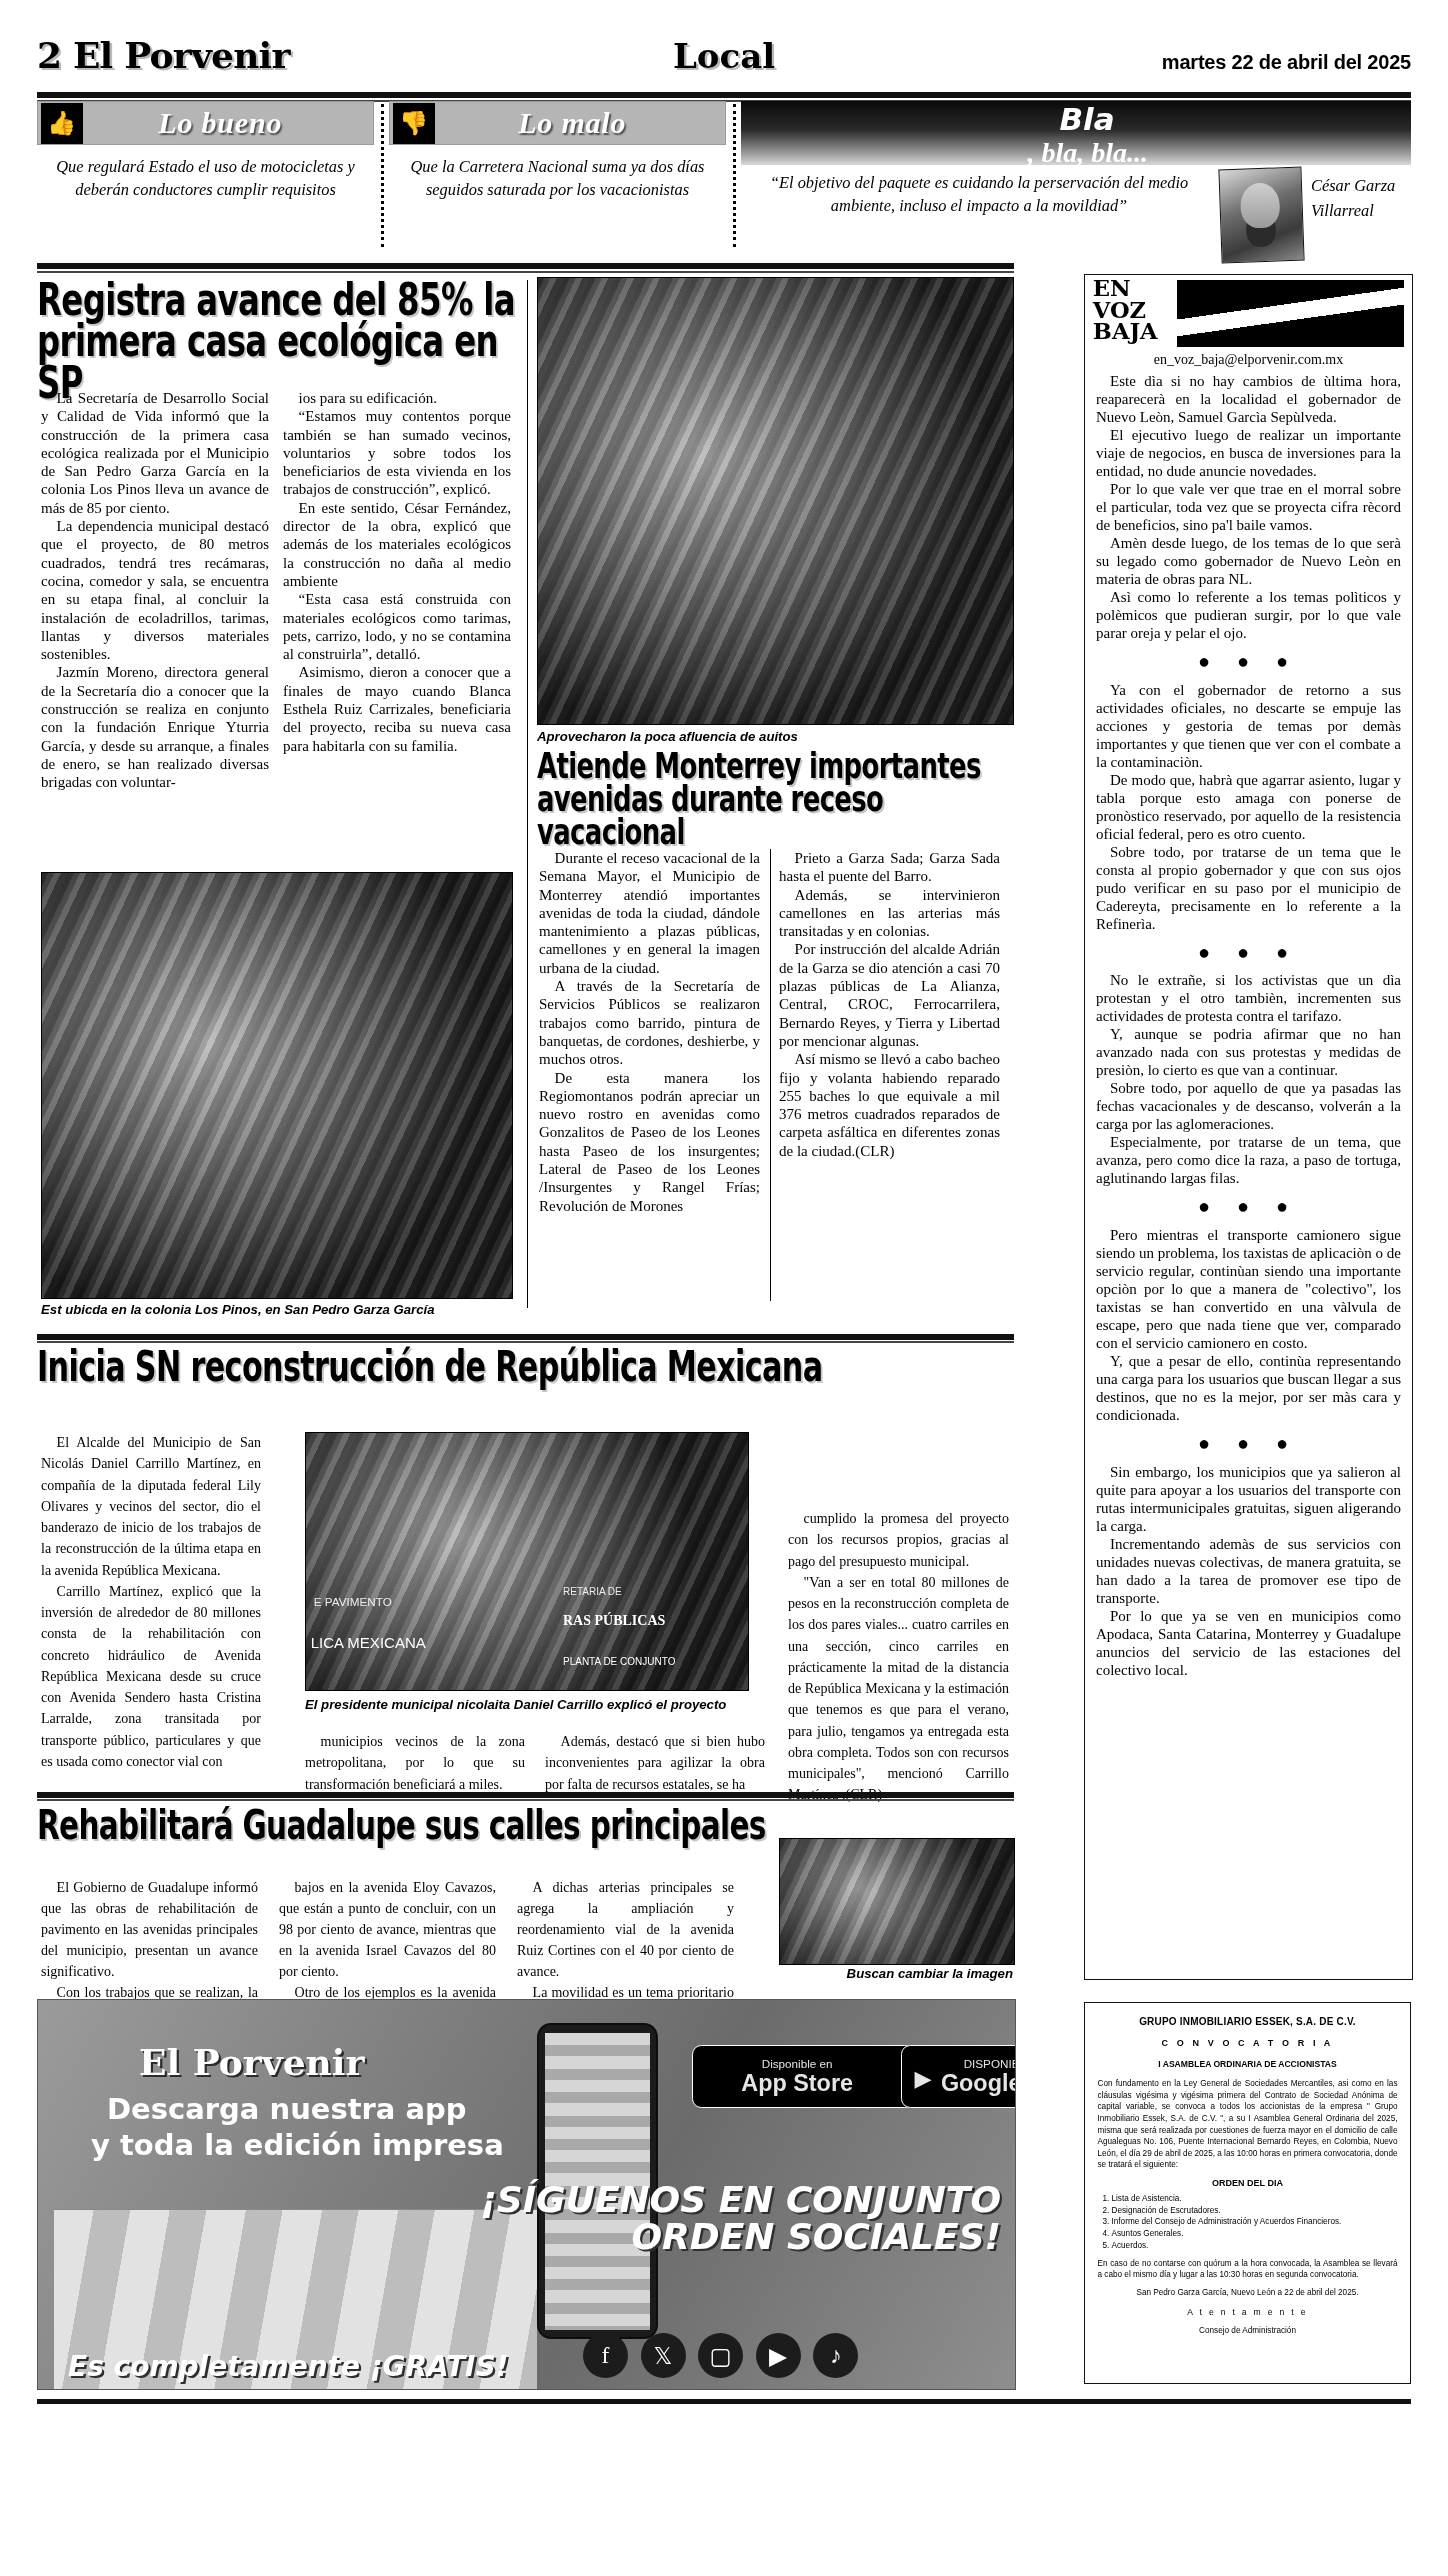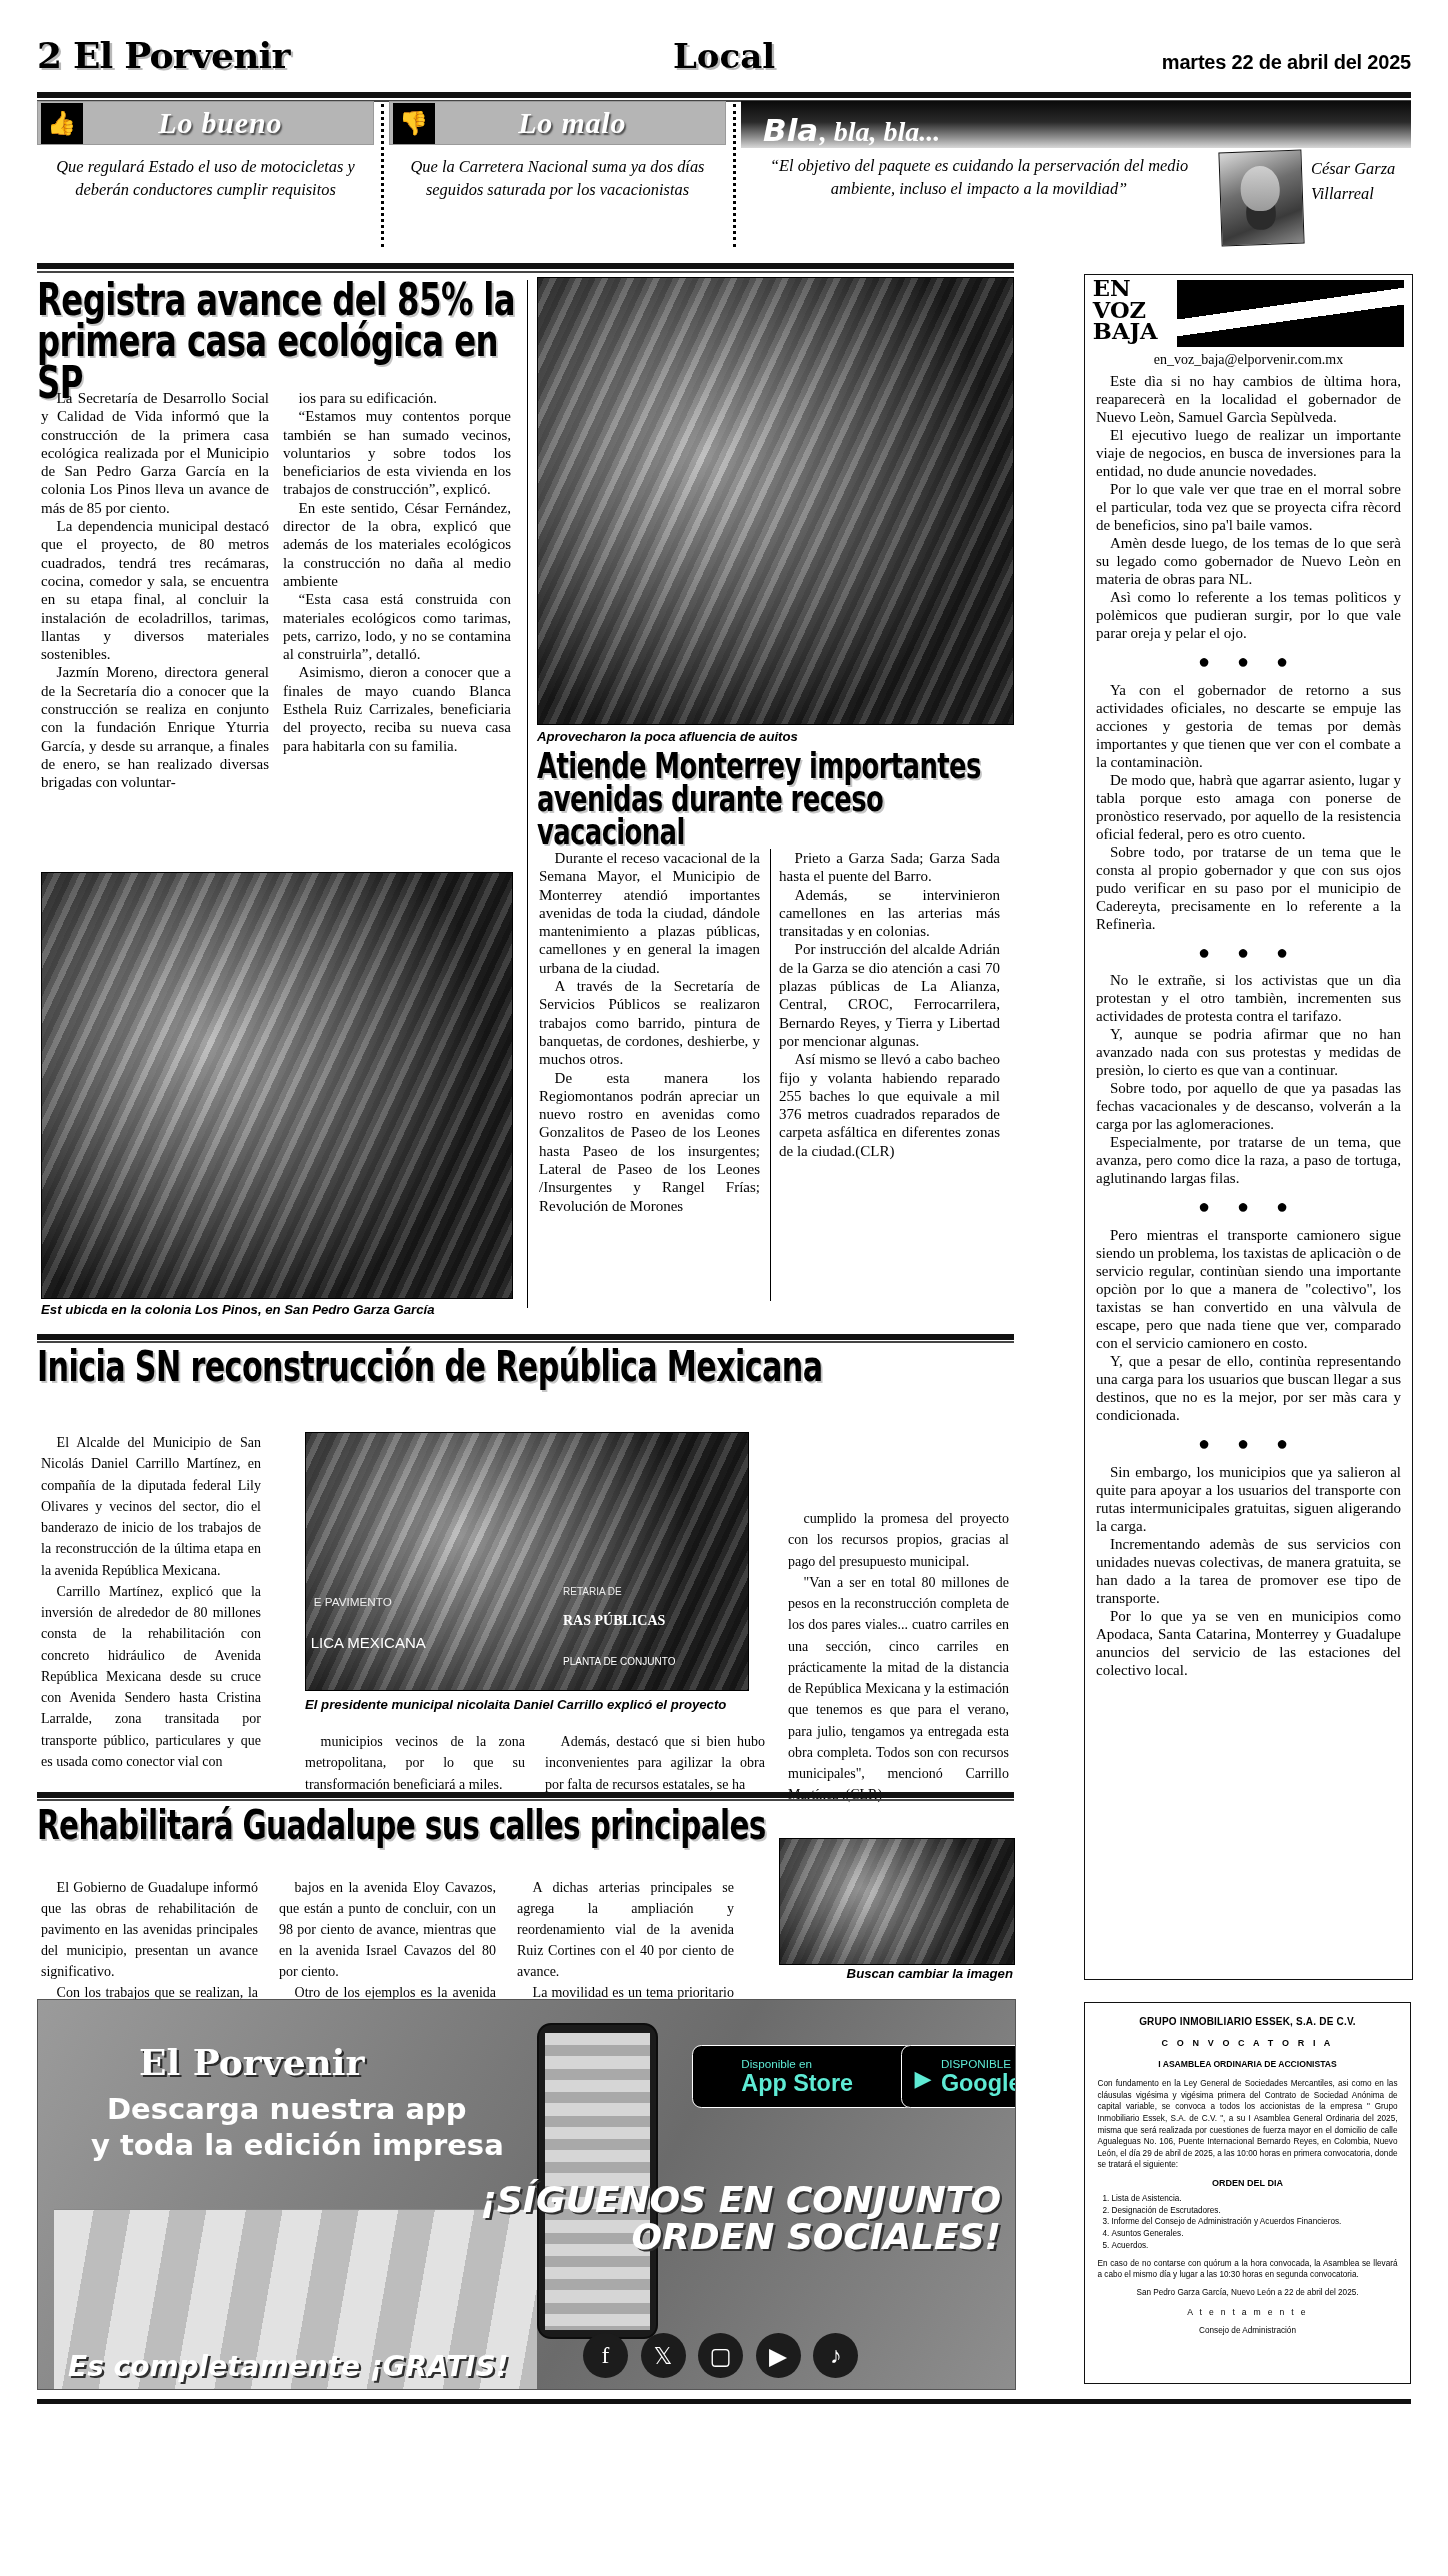--- a/index.html
+++ b/index.html
@@ -23,21 +23,21 @@
   .bcol.c2{left:352px;width:337px;}
   .bcol.c3{left:704px;width:670px;}
   .vdot{position:absolute;top:3.1px;height:143px;width:0;border-left:3.9px dotted #000;}
   .vdot.d1{left:344px;}
   .vdot.d2{left:696px;}
   .bhead{position:relative;height:42px;background:#b5b5b5;border:0.8px solid #9a9a9a;display:flex;align-items:center;}
   .bhead .thumb{width:42px;height:41px;background:#000;color:#fff;display:flex;align-items:center;justify-content:center;font-size:23.4px;margin-left:3.1px;}
   .bhead .btitle{flex:1;text-align:center;font-family:"Liberation Serif",serif;font-style:italic;font-weight:bold;font-size:30px;color:#fff;
                  text-shadow:1.6px 1.6px 1.6px #4a4a4a;padding-right:15.6px;letter-spacing:0.8px;}
   .btext{margin-top:11px;text-align:center;font-family:"Liberation Serif",serif;font-style:italic;font-size:16.4px;line-height:1.38;padding:0 9.3px;}
-  .blaHead{height:47px;background:linear-gradient(180deg,#0a0a0a 0%,#2a2a2a 45%,#8f8f8f 78%,#d8d8d8 100%);display:flex;align-items:flex-end;padding-left:22px;}
+  .blaHead{height:64px;background:linear-gradient(180deg,#0a0a0a 0%,#2a2a2a 45%,#8f8f8f 78%,#d8d8d8 100%);display:flex;align-items:center;padding-left:22px;flex-direction:column;}
   .blaHead .b1{font-family:"DejaVu Sans",sans-serif;font-weight:bold;font-style:italic;font-size:31px;color:#fff;}
   .blaHead .b2{font-family:"Liberation Serif",serif;font-style:italic;font-weight:bold;font-size:28px;color:#fff;margin-left:1.6px;}
   .blaBody{position:relative;height:100px;display:flex;align-items:flex-start;}
   .blaQuote{flex:1;text-align:center;font-family:"Liberation Serif",serif;font-style:italic;font-size:16.4px;line-height:1.42;padding:6.2px 4.7px 0 4.7px;}
   .blaPhoto{width:81px;height:92px;background:linear-gradient(160deg,#d9d9d9,#6e6e6e 40%,#3a3a3a 72%,#8a8a8a);border:1.6px solid #111;
             transform:rotate(-2deg);margin:3.1px 7.8px 0 3.1px;position:relative;}
   .blaPhoto:after{content:"";position:absolute;left:20px;top:14px;width:39px;height:45px;border-radius:50% 50% 45% 45%;
             background:linear-gradient(180deg,#cfcfcf,#9a9a9a);box-shadow:0 23.4px 0 -4.7px #2b2b2b;}
   .blaName{width:100px;font-family:"Liberation Serif",serif;font-style:italic;font-size:16.4px;line-height:1.5;padding-top:9.3px;}
 
@@ -76,21 +76,21 @@
   .legal .ctr{text-align:center;margin:6.2px 0 0;}
   .legal .aten{text-align:center;letter-spacing:2.3px;font-size:8.6px;margin:7.8px 0 4.7px;}
 
   
   .ad{position:absolute;left:37px;top:1999px;width:977px;height:389px;
       background:linear-gradient(120deg,#9b9b9b 0%,#7e7e7e 35%,#6b6b6b 60%,#8e8e8e 100%);border:0.8px solid #555;overflow:hidden;}
   .ad-logo{position:absolute;left:101px;top:41px;font-family:"DejaVu Serif",serif;font-weight:bold;font-size:36px;color:#fff;
            text-shadow:2.3px 2.3px 0 #2b2b2b;}
   .ad-l1{position:absolute;left:69px;top:92px;font-family:"DejaVu Sans",sans-serif;font-weight:bold;font-size:29px;color:#fff;}
   .ad-l2{position:absolute;left:53px;top:128px;font-family:"DejaVu Sans",sans-serif;font-weight:bold;font-size:29px;color:#fff;}
-  .store{position:absolute;background:#000;border-radius:9.3px;border:1.6px solid #fff;color:#5eead4;display:flex;align-items:center;padding:0 12.5px;}
+  .store{position:absolute;background:#000;border-radius:9.3px;border:1.6px solid #fff;color:#e5e5e5;display:flex;align-items:center;padding:0 12.5px;text-align:center;}
   .store .g{font-size:34px;margin-right:9.3px;}
   .store .t small{display:block;font-family:"Liberation Sans",sans-serif;font-size:11.7px;line-height:1.1;}
   .store .t b{display:block;font-family:"Liberation Sans",sans-serif;font-size:23.4px;line-height:1.05;}
   .ad-follow{position:absolute;right:14px;top:181px;text-align:right;font-family:"DejaVu Sans",sans-serif;font-style:italic;
              font-weight:bold;font-size:36px;color:#fff;line-height:1.04;text-shadow:2.3px 2.3px 0 #2f2f2f;}
   .social{position:absolute;left:545px;bottom:11px;display:flex;gap:12.5px;}
   .social span{width:45px;height:45px;border-radius:50%;background:#1c1c1c;color:#fff;display:flex;align-items:center;justify-content:center;font-size:23.4px;}
   .ad-phone{position:absolute;left:499px;top:23.4px;width:117px;height:312px;background:#1b1b1b;border-radius:14px;border:2.3px solid #0d0d0d;}
   .ad-phone i{position:absolute;inset:7.8px 6.2px;background:repeating-linear-gradient(180deg,#d6d6d6 0 12.5px,#a9a9a9 12.5px 23.4px);display:block;}
   .ad-papers{position:absolute;left:15.6px;bottom:0;width:483px;height:179px;

